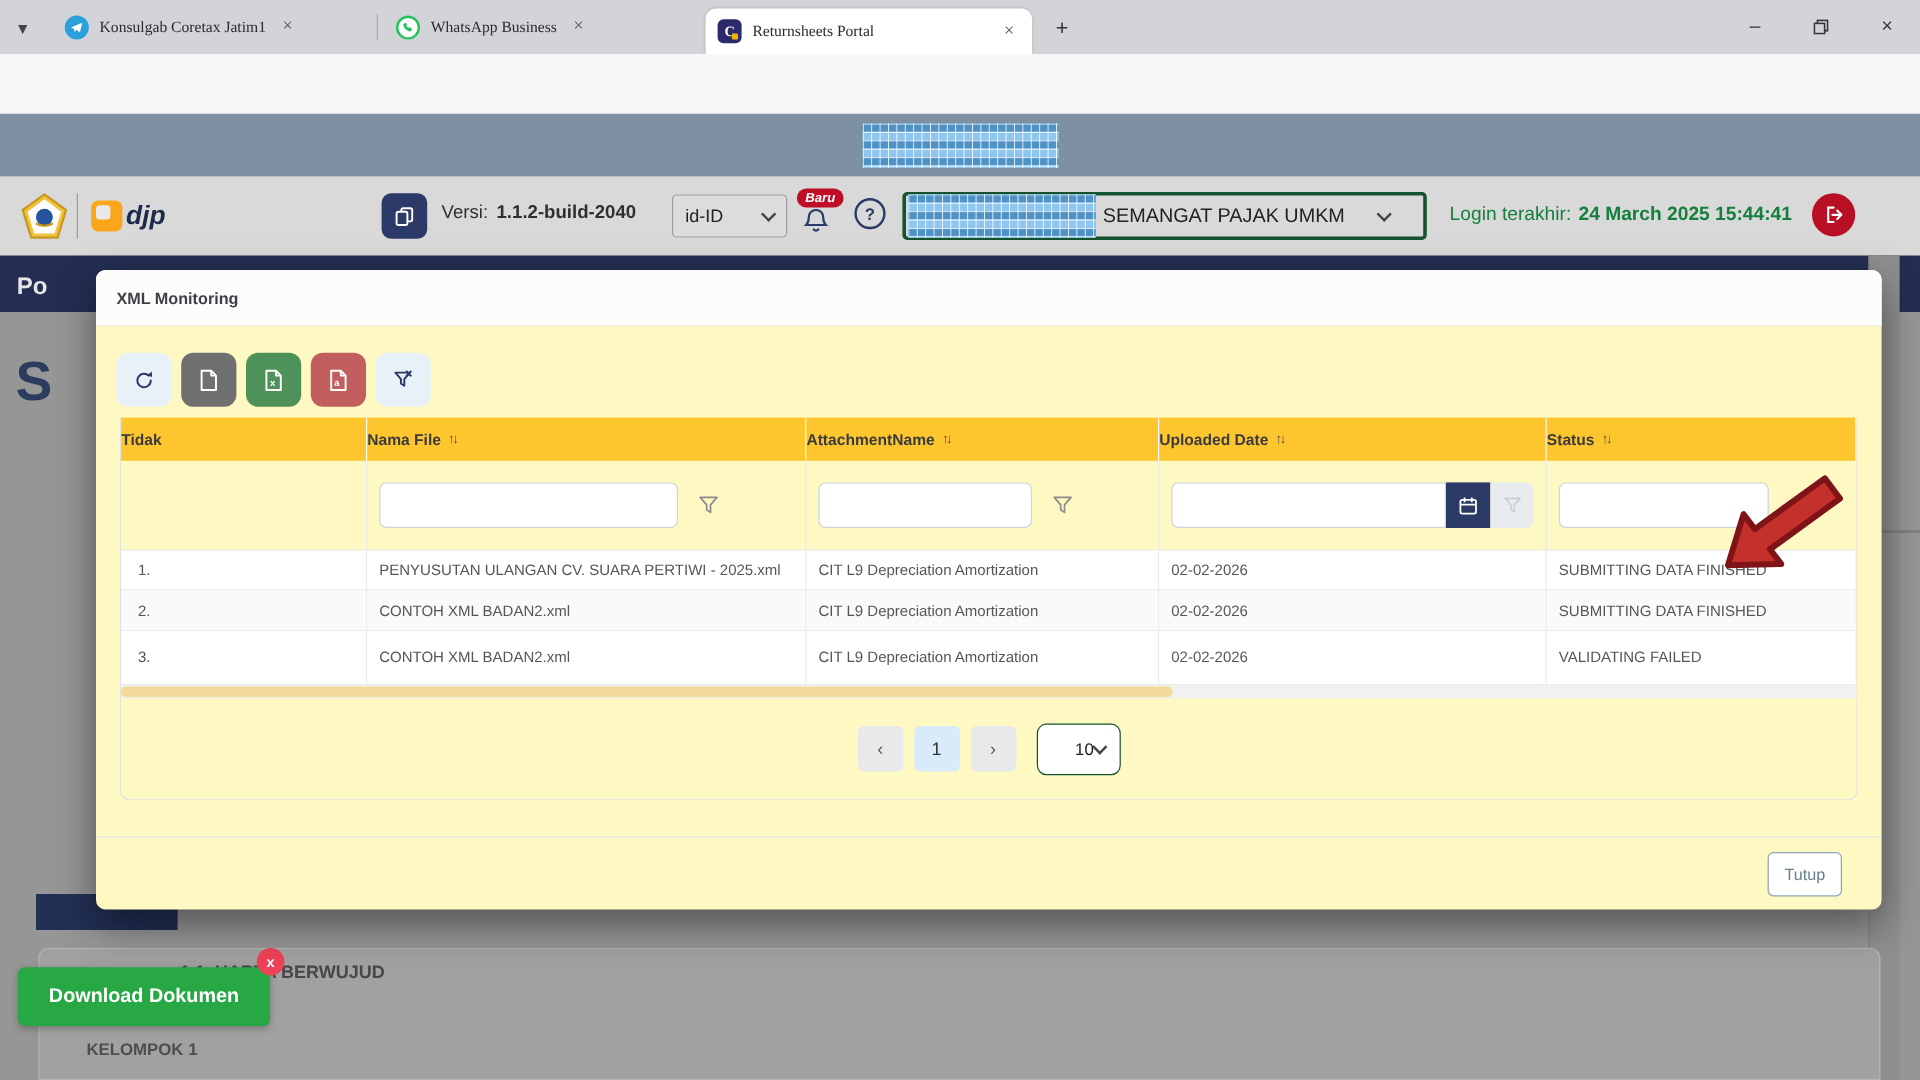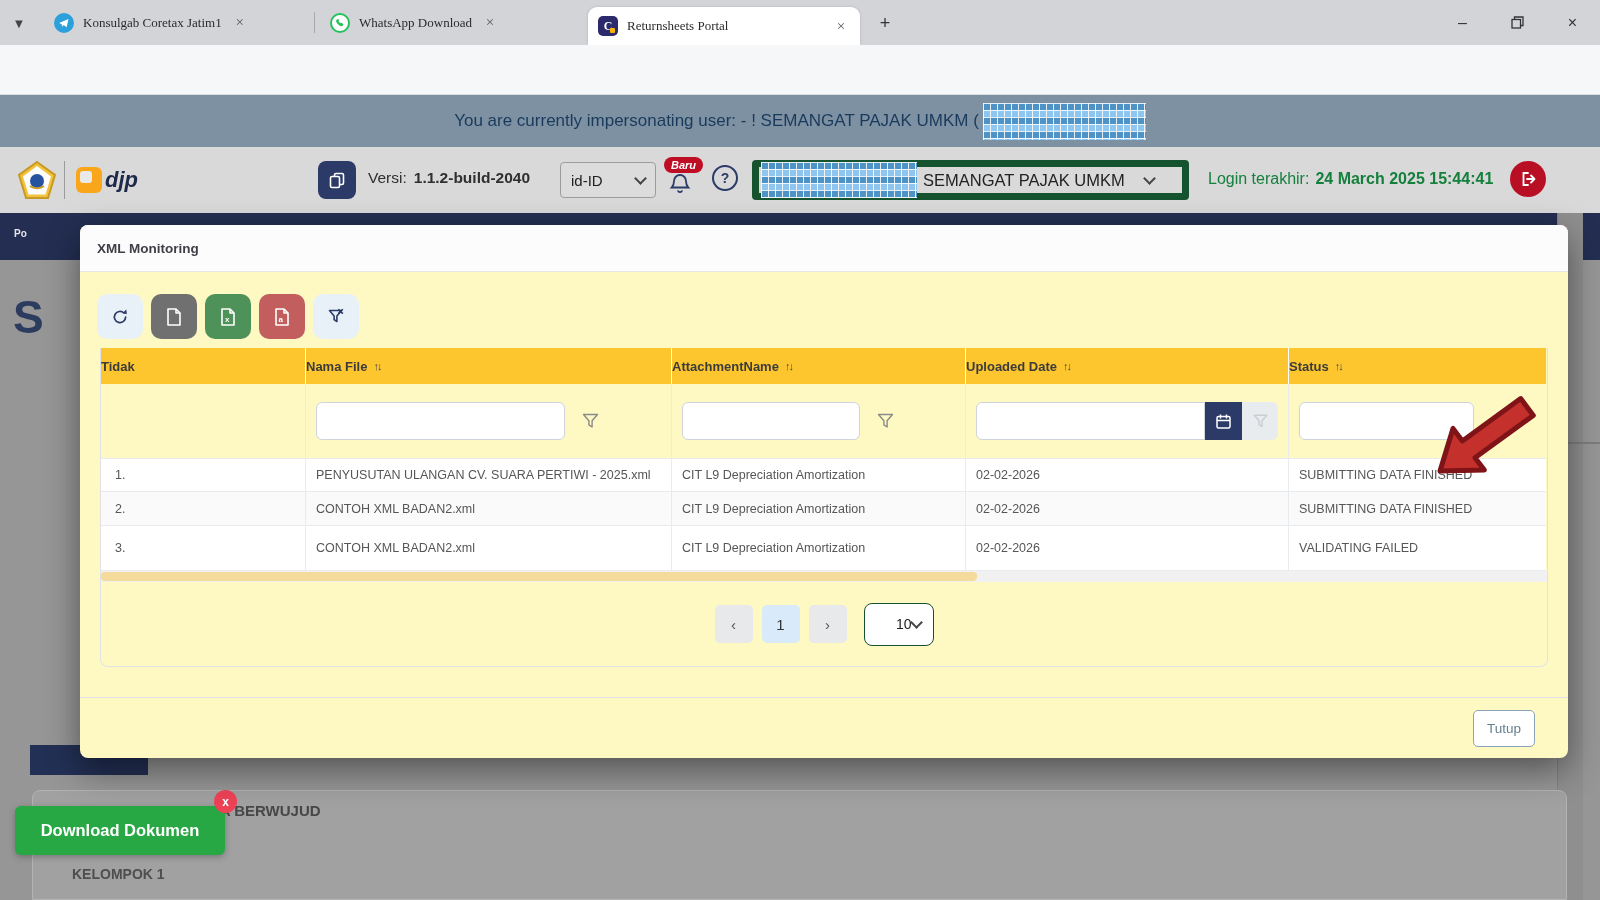--- a/index.html
+++ b/index.html
@@ -65,32 +65,32 @@
   .langsel { position:absolute; left:560px; top:15px; width:96px; height:36px; border:1px solid #9d9d9d; border-radius:4px;
     background:#dcdcdc; display:flex; align-items:center; justify-content:space-between; padding:0 10px;
     font-size:15px; color:#222; }
   .chev { width:9px; height:9px; border-right:2px solid #444; border-bottom:2px solid #444; transform:rotate(45deg); margin-top:-4px; }
   .bellwrap { position:absolute; left:664px; top:12px; width:46px; height:44px; }
   .baru-badge { position:absolute; left:0; top:-2px; background:#c00d26; color:#fff; font-size:11px; font-style:italic;
     font-weight:bold; padding:2px 7px; border-radius:9px; z-index:2; }
   .bellwrap svg { position:absolute; left:4px; top:12px; }
   .helpbtn { position:absolute; left:712px; top:18px; width:26px; height:26px; border:2px solid #2b3a67; border-radius:50%;
     display:flex; align-items:center; justify-content:center; font-size:14px; font-weight:bold; color:#2b3a67; }
-  .userbox { position:absolute; left:752px; top:13px; width:437px; height:40px; border:7px solid #14532d; border-radius:4px;
+  .userbox { position:absolute; left:752px; top:13px; width:437px; height:40px; border:3px solid #14532d; border-radius:4px;
     display:flex; align-items:center; padding:0 28px 0 2px; gap:6px; }
   .userbox .redacted { width:156px; height:36px; }
   .username { font-size:16.5px; color:#222; white-space:nowrap; flex:1; }
   .lastlogin { position:absolute; left:1208px; top:23px; font-size:16px; color:#15803d; }
   .lastlogin b { margin-left:6px; }
   .logoutbtn { position:absolute; left:1510px; top:14px; width:36px; height:36px; background:#b90f24; border-radius:50%;
     display:flex; align-items:center; justify-content:center; }
 
   
   .bg-nav { position:absolute; left:0; top:213px; width:1600px; height:47px; background:#232e52; }
-  .bg-nav span { position:absolute; left:14px; top:15px; color:#e6e6e6; font-size:10px; font-weight:bold; }
+  .bg-nav span { position:absolute; left:14px; top:15px; color:#e6e6e6; font-size:20px; font-weight:bold; }
   .bg-heading { position:absolute; left:13px; top:290px; font-size:46px; font-weight:bold; color:#2c3c5e; z-index:1; }
   .bg-sliver { position:absolute; left:1523px; top:298px; width:24px; height:46px; background:#b0b5bb; z-index:1; }
   .bg-scrollcol { position:absolute; left:1557px; top:213px; width:26px; height:687px; background:#8f8f8f;
     border-left:1px solid #828282; z-index:1; }
   .bg-scrollline { position:absolute; left:1523px; top:442px; width:77px; height:2px; background:#7d7d7d; z-index:1; }
   .bg-tab { position:absolute; left:30px; top:745px; width:118px; height:30px; background:#233055; z-index:1; }
   .bg-panel { position:absolute; left:32px; top:790px; width:1535px; height:110px; background:#a1a1a1;
     border:1px solid #b3b3b3; border-radius:8px 8px 0 0; z-index:2; }
   .bg-section-title { position:absolute; left:150px; top:802px; font-size:15px; font-weight:bold; color:#474747; z-index:3; }
   .badge-x { position:absolute; left:214px; top:790px; width:23px; height:23px; background:#ee4256; border-radius:50%;
@@ -168,21 +168,21 @@
     <span class="tab-close">×</span>
   </div>
   <div class="tab-divider" style="left:314px;"></div>
 
   <div class="tab" style="left:320px; width:262px;">
     <span class="favicon fav-whatsapp">
       <svg width="12" height="12" viewBox="0 0 16 16">
           <path d="M6.2 3.4c-.7-.8-1.9-.7-2.5 0l-.5.6c-.5.5-.6 1.4-.2 2.2 1.2 2.6 3.3 4.7 5.9 5.9.8.4 1.7.3 2.2-.2l.6-.5c.7-.6.8-1.8 0-2.5l-1-1c-.5-.5-1.3-.5-1.8 0l-.4.4c-1-.6-1.9-1.5-2.5-2.5l.4-.4c.5-.5.5-1.3 0-1.8z" fill="#24c25e"></path>
         </svg>
     </span>
-    <span class="tab-label">WhatsApp Download</span>
+    <span class="tab-label">WhatsApp Business</span>
     <span class="tab-close">×</span>
   </div>
 
   <div class="tab active" style="left:588px; width:272px;">
     <span class="favicon fav-coretax">
       <span>C</span>
         <i></i>
     </span>
     <span class="tab-label">Returnsheets Portal</span>
     <span class="tab-close" style="margin-left:auto;">×</span>
@@ -242,21 +242,20 @@
       </svg>
   </div>
   <div class="tb-ico" style="left:1473px; font-size:18px; color:#3c3c3c; letter-spacing:1px;">⋯</div>
   <div class="chat-pill">
     <span class="copilot-dot"></span>
     <span class="chat-label">Chat</span>
   </div>
 </div>
 
 <div class="banner">
-  <span class="banner-text">You are currently impersonating user: - ! SEMANGAT PAJAK UMKM (</span>
   <span class="redacted"></span>
 </div>
 
 <div class="appheader">
   <div class="hitem" style="left:16px; top:13px;">
     <svg width="42" height="42" viewBox="0 0 42 42">
       <polygon points="21,2 39,15 32,38 10,38 3,15" fill="#f1c23c" stroke="#c89a23" stroke-width="2"></polygon>
       <polygon points="21,6 35,16.5 29.5,34.5 12.5,34.5 7,16.5" fill="#fdfdfd"></polygon>
       <circle cx="21" cy="21" r="7" fill="#2553a0"></circle>
       <path d="M14 26c4 3 10 3 14 0" stroke="#c89a23" stroke-width="2" fill="none"></path>

